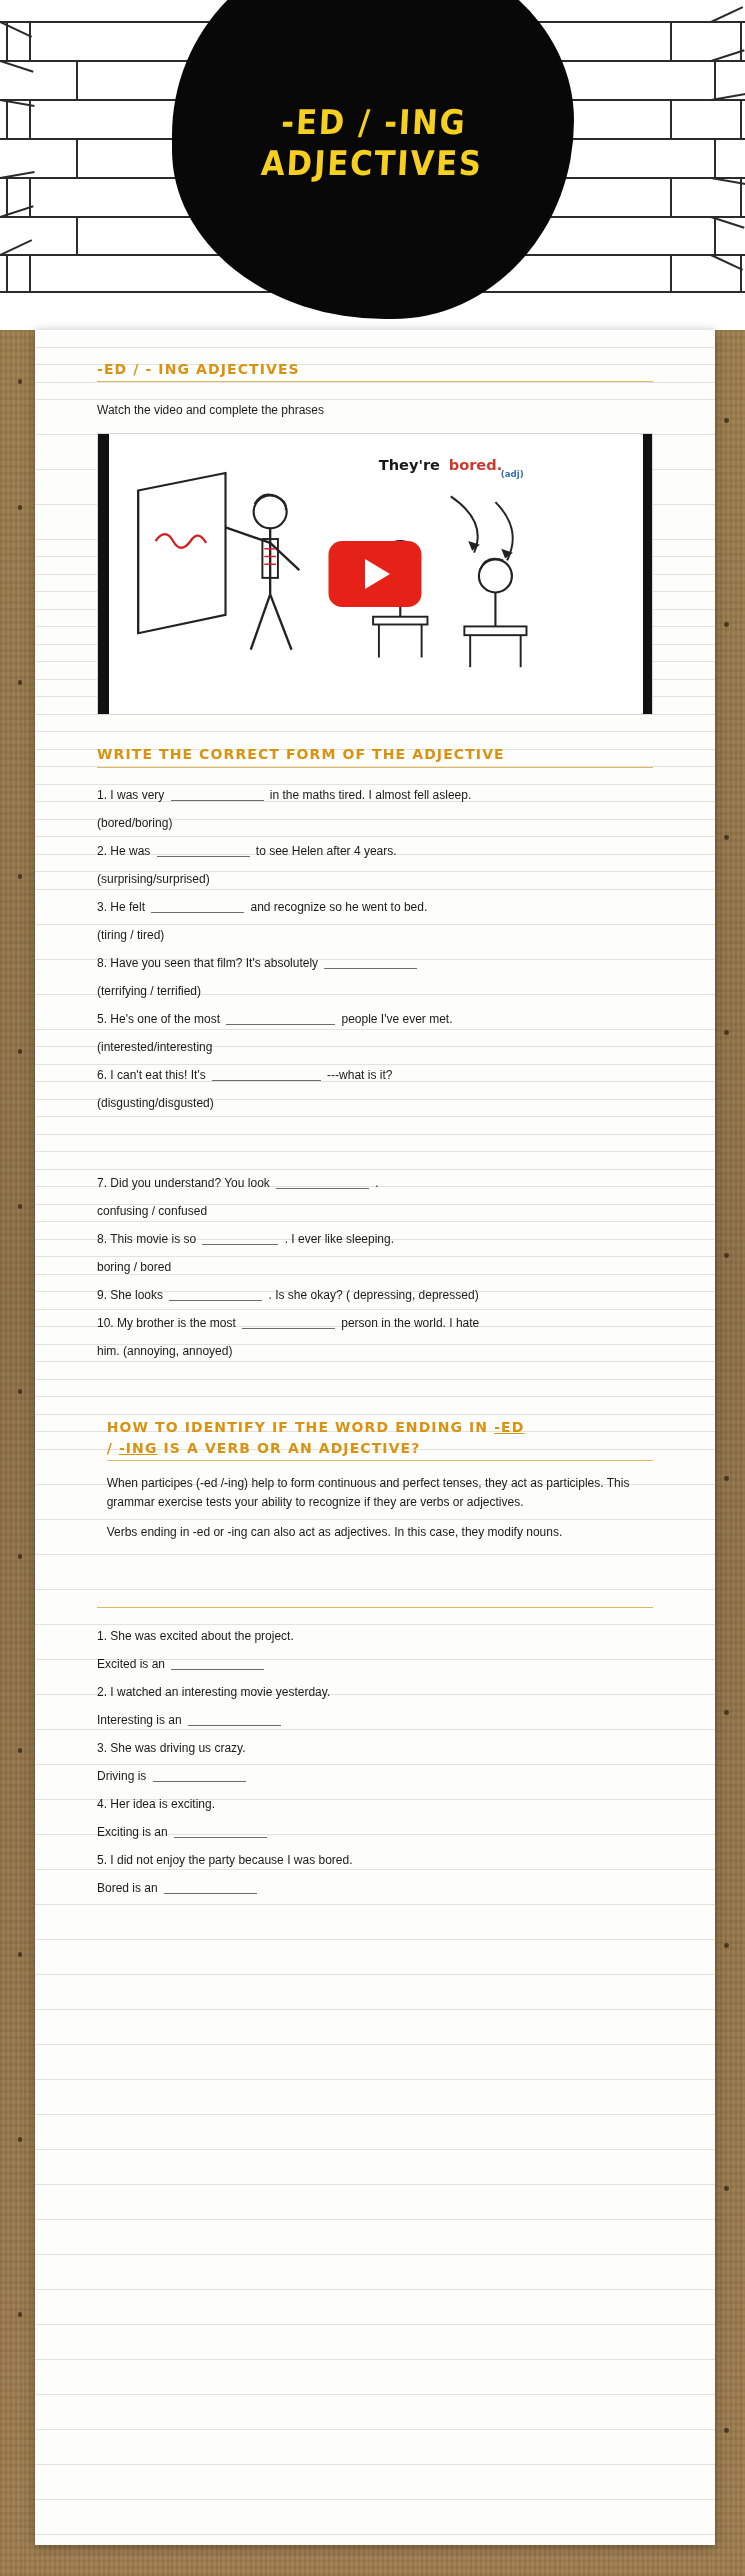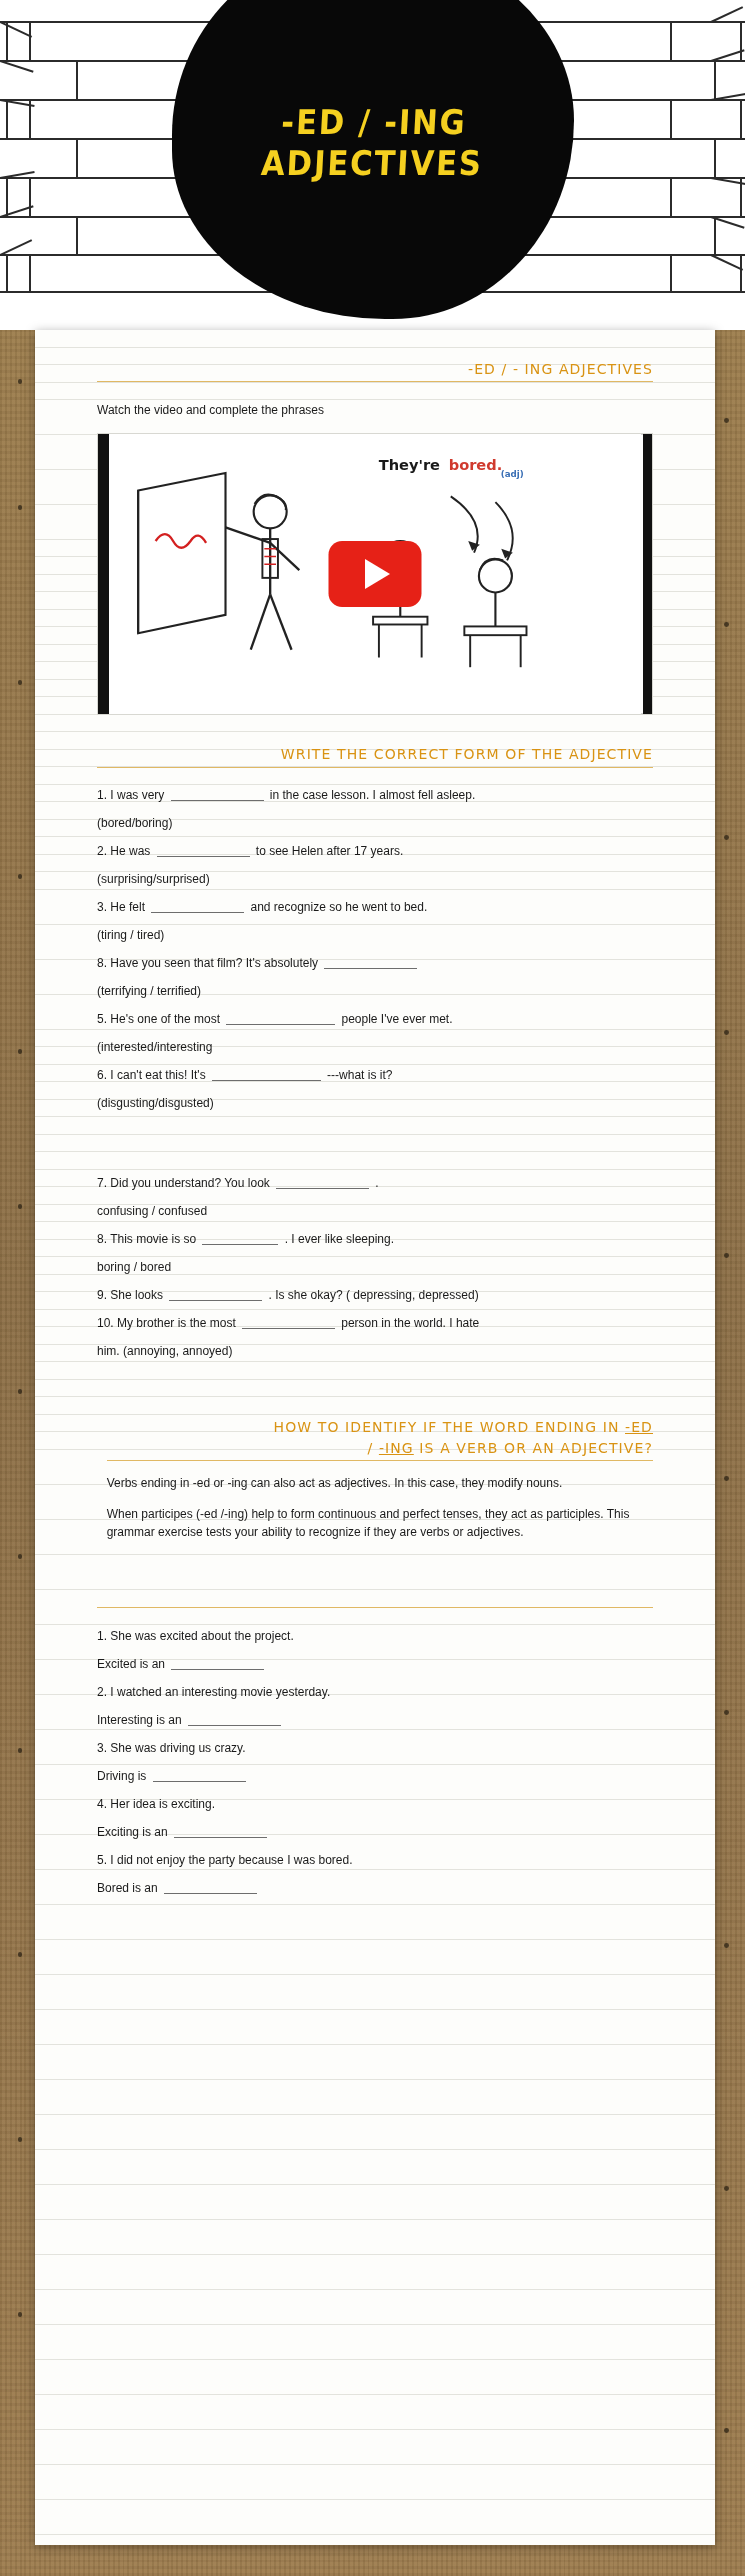--- a/index.html
+++ b/index.html
@@ -125,27 +125,26 @@
   }
   .sheet-inner {
     position: relative;
     padding: 29px 62px 58px 62px;
     z-index: 2;
   }
 
   .sec-title {
     color: #d99313;
     font-family: "DejaVu Sans", sans-serif;
-    font-weight: normal;
+    font-weight: bold;
     font-size: 14px;
     letter-spacing: 1.1px;
     text-transform: uppercase;
     margin: 0 0 1.9px 0;
     line-height: 1.45;
-    text-align: right;
   }
   .sec-rule {
     height: 1px;
     background: #e0b864;
     margin: 1.9px 0 13.6px 0;
   }
   .body-text {
     font-size: 12px;
     color: #1a1a1a;
     line-height: 28px;
@@ -370,28 +369,28 @@
           <div class="play-tri"></div>
         </div>
       </div>
 
       <div class="sec-title">WRITE THE CORRECT FORM OF THE ADJECTIVE</div>
       <div class="sec-rule"></div>
 
       <p class="q-line">
         <span>1. I was very</span>
         <span class="blank"></span>
-        <span>in the case lesson. I almost fell asleep.</span>
+        <span>in the maths tired. I almost fell asleep.</span>
       </p>
       <p class="q-line">(bored/boring)</p>
 
       <p class="q-line">
         <span>2. He was</span>
         <span class="blank"></span>
-        <span>to see Helen after 17 years.</span>
+        <span>to see Helen after 4 years.</span>
       </p>
       <p class="q-line">(surprising/surprised)</p>
 
       <p class="q-line">
         <span>3. He felt</span>
         <span class="blank"></span>
         <span>and recognize so he went to bed.</span>
       </p>
       <p class="q-line">(tiring / tired)</p>
 
@@ -448,22 +447,22 @@
       <div class="gap-lg"></div>
 
       <div class="sec-title indent-title">
         <span>HOW TO IDENTIFY IF THE WORD ENDING IN</span>
         <span class="u-ed">-ED</span><br>
         <span>/</span>
         <span class="u-ed">-ING</span>
         <span>IS A VERB OR AN ADJECTIVE?</span>
       </div>
       <div class="sec-rule" style="margin-left:9.7px;"></div>
+      <p class="para">When participes (-ed /-ing) help to form continuous and perfect tenses, they act as participles. This grammar exercise tests your ability to recognize if they are verbs or adjectives.</p>
       <p class="para">Verbs ending in -ed or -ing can also act as adjectives. In this case, they modify nouns.</p>
-      <p class="para">When participes (-ed /-ing) help to form continuous and perfect tenses, they act as participles. This grammar exercise tests your ability to recognize if they are verbs or adjectives.</p>
 
       <div class="gap-lg"></div>
 
       <div class="sec-rule"></div>
 
       <p class="q-line">1. She was excited about the project.</p>
       <p class="q-line">
         <span>Excited is an</span>
         <span class="blank"></span>
       </p>

